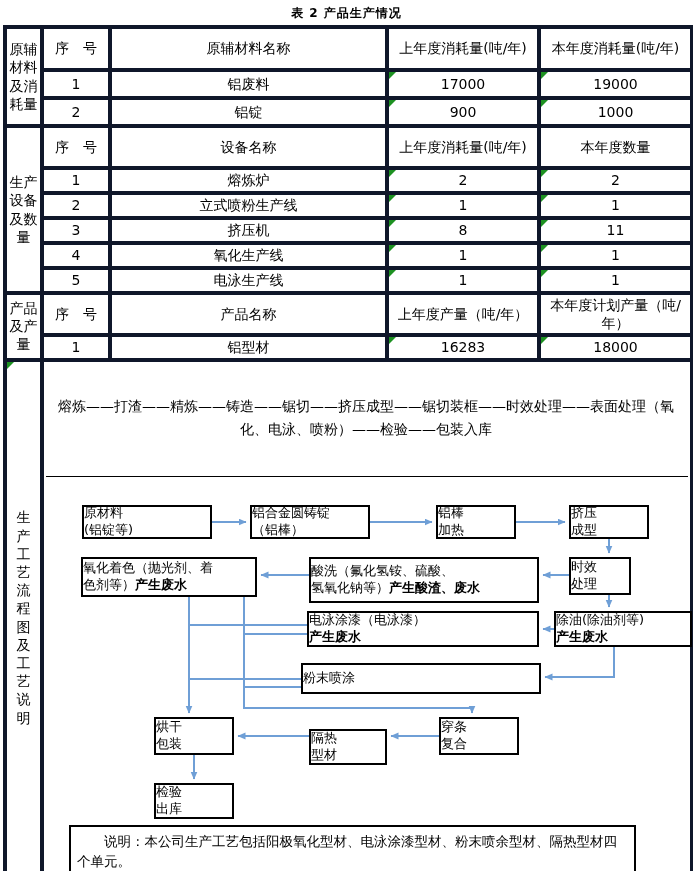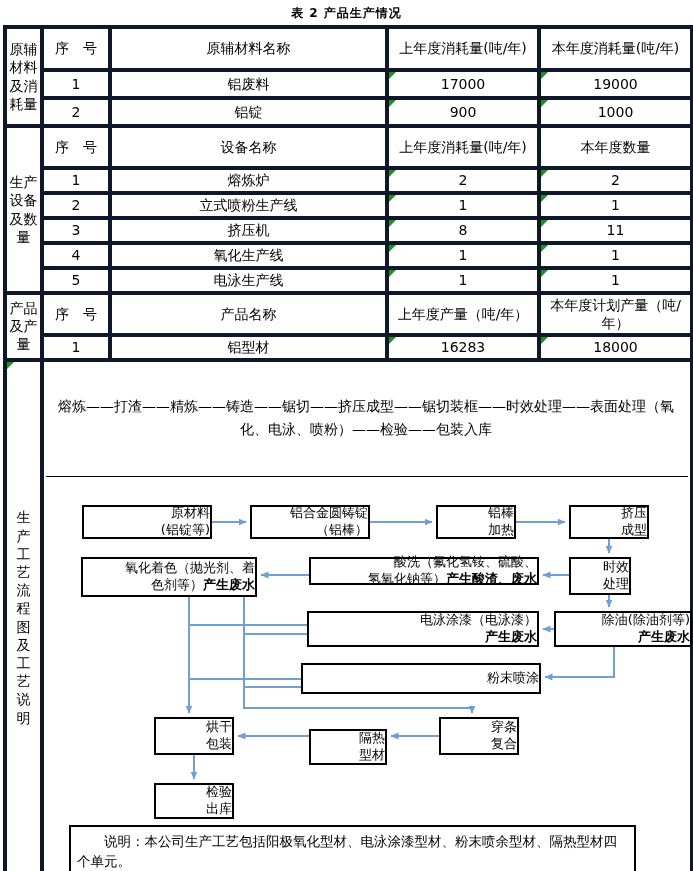--- a/index.html
+++ b/index.html
@@ -79,21 +79,21 @@
     background: #fff;
   }
   .arrow-layer { position: absolute; left: 0; top: 0; }
   .fbox {
     position: absolute;
     border: 2px solid #000;
     background: #fff;
     display: flex;
     align-items: center;
     justify-content: center;
-    text-align: right;
+    text-align: left;
     font-size: 13px;
     line-height: 1.3;
   }
   .fbox .bt { width: 100%; white-space: pre-line; }
   .fbox b.inline { font-weight: bold; }
   .fbox b.block { display: block; font-weight: bold; }
   .note-box {
     position: absolute;
     left: 23px; top: 348px; width: 567px;
     border: 2px solid #000;
@@ -260,21 +260,21 @@
               </div>
           <div class="fbox" style="left:523px;top:28px;width:80px;height:34px">
                 <div class="bt">挤压
 成型</div>
               </div>
 
           <div class="fbox" style="left:35px;top:80px;width:176px;height:40px">
                 <div class="bt"><span>氧化着色（抛光剂、着
 色剂等）</span><b class="inline">产生废水</b></div>
               </div>
-          <div class="fbox" style="left:263px;top:80px;width:230px;height:28px">
+          <div class="fbox" style="left:263px;top:80px;width:230px;height:46px">
                 <div class="bt"><span>酸洗（氟化氢铵、硫酸、
 氢氧化钠等）</span><b class="inline">产生酸渣、废水</b></div>
               </div>
           <div class="fbox" style="left:523px;top:80px;width:62px;height:38px">
                 <div class="bt">时效
 处理</div>
               </div>
 
           <div class="fbox" style="left:261px;top:134px;width:232px;height:36px">
                 <div class="bt"><span>电泳涂漆（电泳漆）</span><b class="block">产生废水</b></div>

